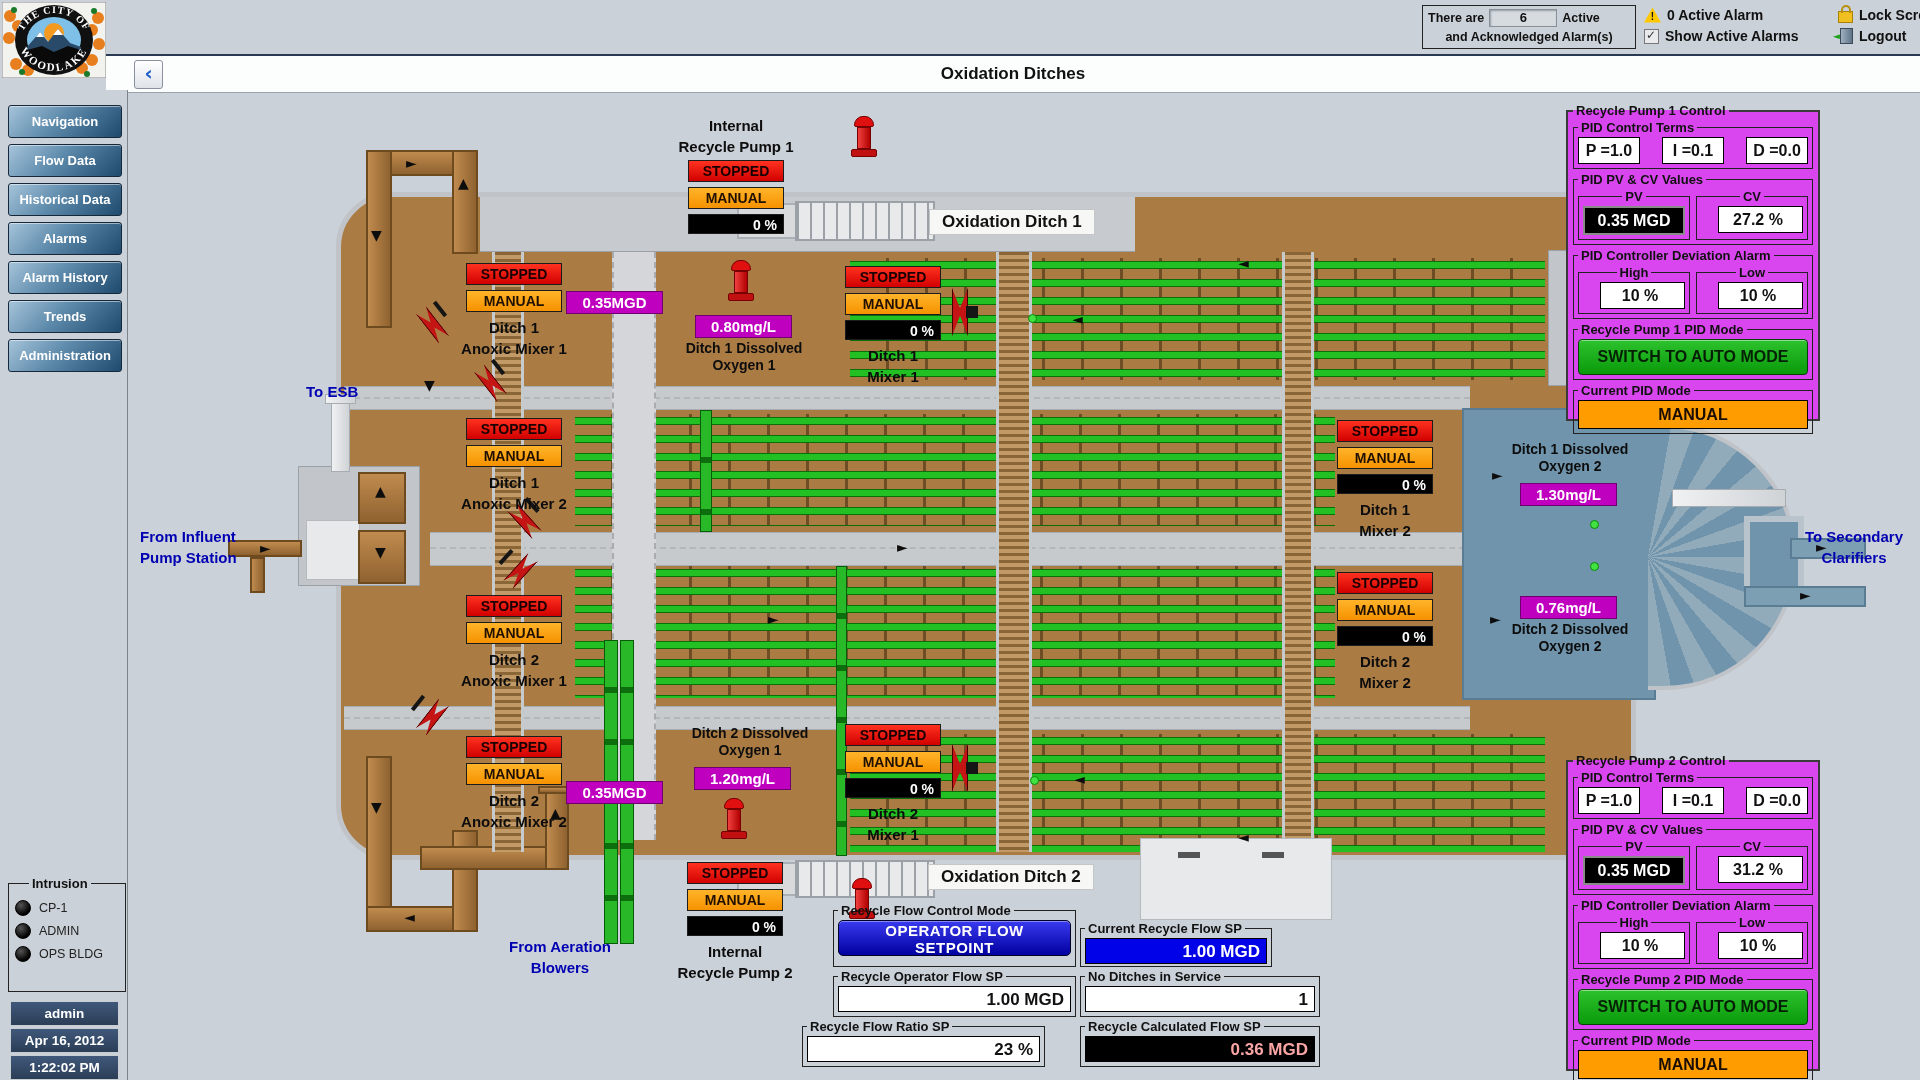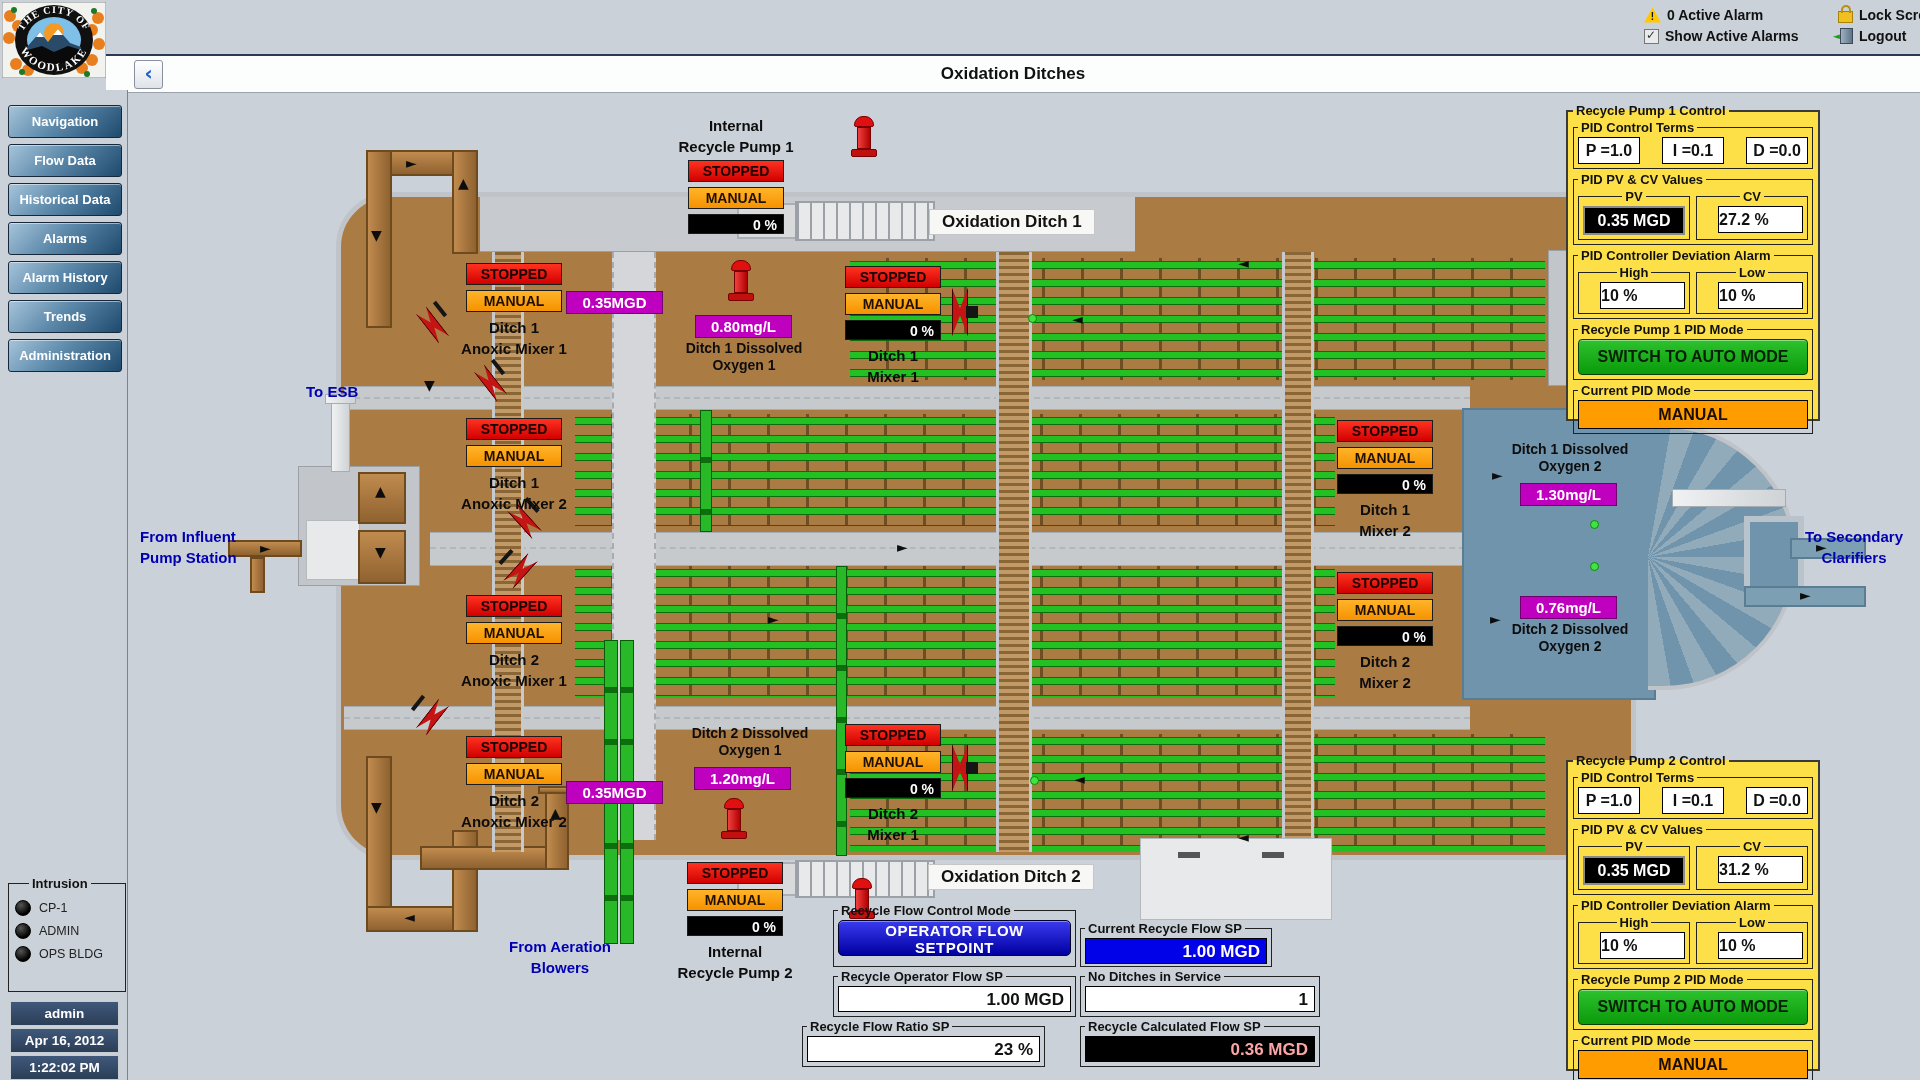--- a/index.html
+++ b/index.html
@@ -104,32 +104,32 @@
   .fgroup{position:absolute;box-sizing:border-box;}
   .vbox{height:26px;border:1px solid #000;background:#fff;font:bold 17px/26px "Liberation Sans",sans-serif;
         text-align:right;padding:0 6px;box-sizing:border-box;}
   .vbox.blue{background:#0202e8;color:#fff;}
   .vbox.black{background:#000;color:#fca5a5;}
   .opbtn{width:100%;height:36px;background:linear-gradient(#3a3af0,#0000a0);border:1px solid #000028;border-radius:5px;
          color:#fff;font:bold 15px "Liberation Sans",sans-serif;letter-spacing:.5px;cursor:pointer;
          box-shadow:inset 0 1px 0 rgba(255,255,255,.4);}
 
   
-  .ppanel{position:absolute;left:1566px;width:254px;background:#fde047;border:2px solid #3a3a3a;
+  .ppanel{position:absolute;left:1566px;width:254px;background:#d946ef;border:2px solid #3a3a3a;
           padding:0 5px 4px;box-sizing:border-box;}
   .ppanel fieldset{margin:2px 0 3px;padding:2px 4px 4px;}
   .ppanel legend{font-size:13px;}
   .cleg>legend{margin:0 auto;}
   .termrow{display:flex;gap:22px;}
   .term{flex:1;border:1px solid #000;background:#fff;text-align:center;font:bold 16px/25px "Liberation Sans",sans-serif;cursor:pointer;}
   .duo{display:flex;gap:6px;}
   .duo fieldset{flex:1;margin:0;}
   .pvbox{height:25px;background:#000;color:#fff;border:2px solid #8a8a8a;text-align:center;
          font:bold 16px/25px "Liberation Sans",sans-serif;}
-  .cvbox{height:25px;background:#fff;border:1px solid #000;text-align:left;padding-right:5px;
+  .cvbox{height:25px;background:#fff;border:1px solid #000;text-align:center;padding-right:5px;
          font:bold 16px/25px "Liberation Sans",sans-serif;margin-left:17px;}
   .autobtn{width:100%;height:36px;background:linear-gradient(#2ec22e,#0a9a0a);border:1px solid #064006;border-radius:4px;
            font:bold 16px "Liberation Sans",sans-serif;color:#062006;cursor:pointer;box-shadow:inset 0 1px 0 rgba(255,255,255,.45);}
   .curmode{height:27px;background:#ff9c00;border:1px solid #000;text-align:center;
            font:bold 16px/27px "Liberation Sans",sans-serif;color:#1a0d00;}
 </style>
 </head>
 <body>
 
 <div id="app">
@@ -166,20 +166,28 @@
     </defs>
     <text font-size="10" font-weight="bold" fill="#fff" font-family="Liberation Serif,serif" letter-spacing="1">
       <textPath href="#arcTop" startOffset="50%" text-anchor="middle">THE CITY OF</textPath>
     </text>
     <text font-size="11" font-weight="bold" fill="#fff" font-family="Liberation Serif,serif" letter-spacing="2">
       <textPath href="#arcBot" startOffset="50%" text-anchor="middle">WOODLAKE</textPath>
     </text>
   </svg>
 
 
+  <div class="alarmbox">
+    <div class="r1">
+      <span>There are</span>
+      <span class="countfield">6</span>
+      <span>Active</span>
+    </div>
+    <div class="r2">and Acknowledged Alarm(s)</div>
+  </div>
 
   <div class="hitem" style="left:1644px;top:7px">
     <span class="warnicon"></span>
     <span>0 Active Alarm</span>
   </div>
   <div class="hitem" style="left:1644px;top:28px">
     <span class="cb"></span>
     <span>Show Active Alarms</span>
   </div>
   <div class="hitem" style="left:1838px;top:6px">

